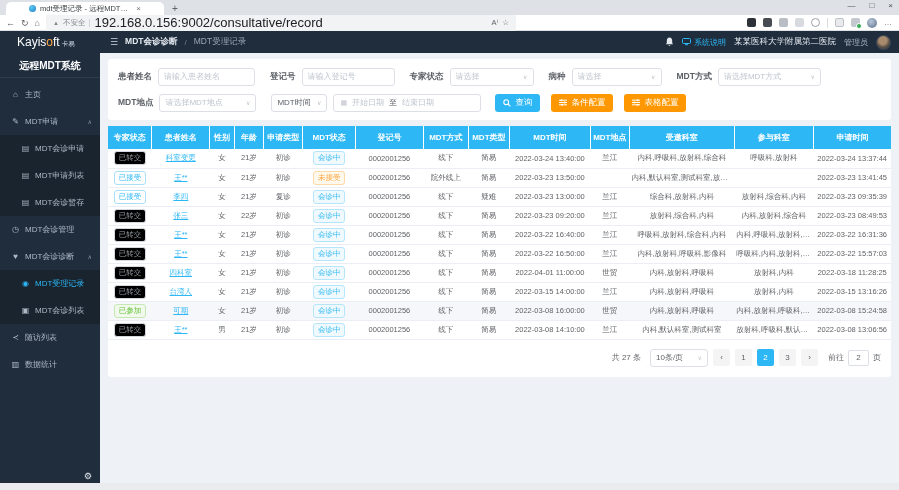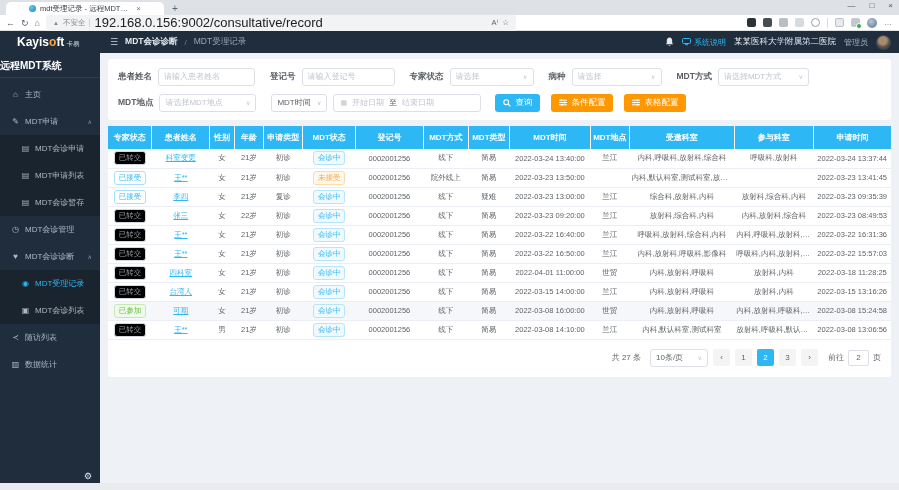--- a/index.html
+++ b/index.html
@@ -32,24 +32,24 @@
   .ext-g { background:#e8eaed; border:1px solid #bdc1c6; }
   .ext-dot::after { content:""; position:absolute; right:-2px; bottom:-2px; width:4px; height:4px; border-radius:50%; background:#34a853; border:1px solid #fff; }
   .tool-div { width:1px; height:10px; background:#dadce0; }
   .profile-ic { width:10px; height:10px; border-radius:50%; background:radial-gradient(circle at 40% 35%, #b9c6d8, #5b718c); }
   .more-ic { font-size:8px; color:#5f6368; letter-spacing:1px; }
 
   
   .app { display:flex; height:452px; }
   .sidebar { width:100px; background:#1f2d3d; flex:none; position:relative; }
   .logo { height:22px; display:flex; align-items:baseline; padding:4px 0 0 9px; gap:2px; }
-  .logo-main { color:#fff; font-size:12px; font-weight:bold; letter-spacing:0;padding-left:8px; }
+  .logo-main { color:#fff; font-size:12px; font-weight:normal; letter-spacing:0;padding-left:8px; }
   .logo-o { color:#ffa63e; }
   .logo-suffix { color:#cfd8e3; font-size:6.5px; }
-  .sys-title { height:25px; line-height:25px; color:#fff; font-size:10px; font-weight:bold; border-bottom:1px solid rgba(255,255,255,.08); }
+  .sys-title { height:25px; line-height:25px; text-align:center; color:#fff; font-size:10px; font-weight:bold; border-bottom:1px solid rgba(255,255,255,.08); }
   .menu { margin-top:3px; }
   .menu-item { height:27px; display:flex; align-items:center; padding-left:11px; gap:5px; color:#aeb9c6; font-size:8px; position:relative; cursor:pointer; }
   .menu-item.sub { background:#19242f; padding-left:21px; }
   .menu-item.active { color:#2db7f5; }
   .mi-icon { font-size:8px; width:9px; text-align:center; flex:none; }
   .mi-label { white-space:nowrap; }
   .mi-chev { position:absolute; right:8px; font-size:6px; color:#8a96a5; }
   .gear { position:absolute; bottom:2px; right:8px; color:#dfe5ec; font-size:9px; }
 
   .main { flex:1; display:flex; flex-direction:column; background:#eef1f5; min-width:0; }
@@ -268,21 +268,21 @@
           </div>
           <div class="fgroup">
             <span class="flabel">病种</span>
             <div class="fselect" style="width:90px">
               <span class="ph">请选择</span>
               <span class="arr">∨</span>
             </div>
           </div>
           <div class="fgroup" style="margin-right:0">
             <span class="flabel">MDT方式</span>
-            <div class="fselect" style="width:91px">
+            <div class="fselect" style="width:103px">
               <span class="ph">请选择MDT方式</span>
               <span class="arr">∨</span>
             </div>
           </div>
         </div>
         <div class="frow">
           <div class="fgroup">
             <span class="flabel">MDT地点</span>
             <div class="fselect" style="width:97px">
               <span class="ph">请选择MDT地点</span>

